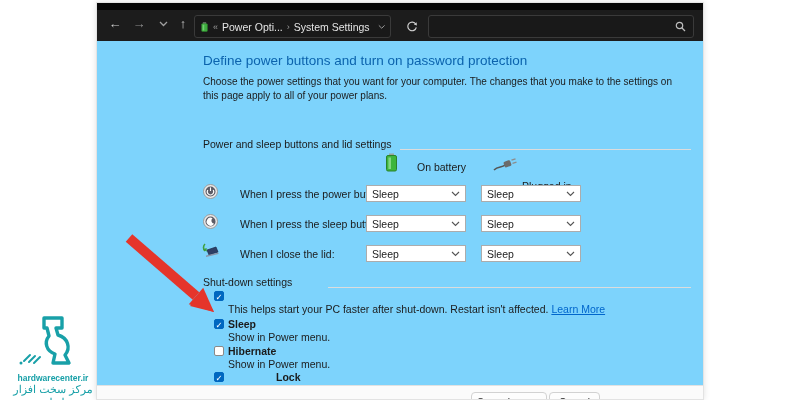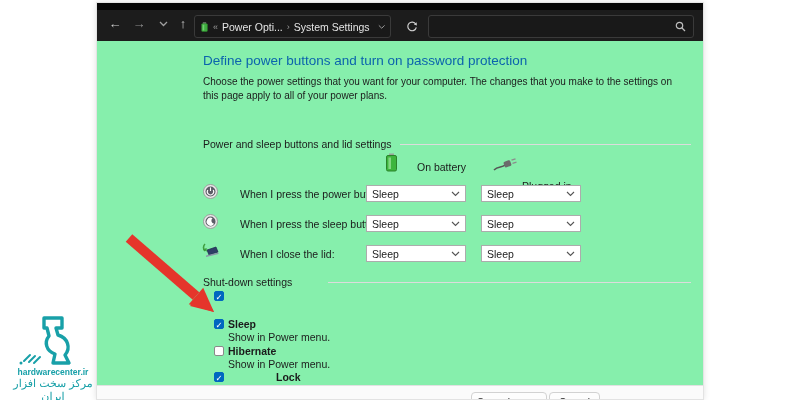--- a/index.html
+++ b/index.html
@@ -15,24 +15,24 @@
   .navico.dim { color:#8f8f8f; }
   .addrbar { position:absolute; left:97px; top:5px; width:197px; height:23px; background:#191919; border:1px solid #3a3a3a; border-radius:3px; display:flex; align-items:center; padding:0 5px; gap:4px; }
   .addrtxt { color:#e4e4e4; font-size:10.5px; white-space:nowrap; }
   .addrsep { color:#9a9a9a; font-size:9px; }
   .addr-spacer { flex:1; }
   .refreshbtn { position:absolute; left:304px; top:5px; width:22px; height:23px; display:flex; align-items:center; justify-content:center; }
   .searchbox { position:absolute; left:331px; top:5px; width:266px; height:23px; background:#191919; border:1px solid #3a3a3a; border-radius:3px; display:flex; align-items:center; justify-content:flex-end; padding:0 7px; }
   .searchbox input { background:transparent; border:none; outline:none; color:#ddd; font-size:10.5px; flex:1; }
 
   
-  .content { position:absolute; left:0; top:38px; width:100%; height:344px; background:#86efac; }
+  .content { position:absolute; left:0; top:38px; width:100%; height:344px; background:#7dd3fc; }
   .h1 { position:absolute; left:106px; top:12px; color:#0b63ad; font-size:13.5px; font-weight:400; }
   .desc { position:absolute; left:106px; top:34px; width:470px; color:#1b1b1b; font-size:10px; line-height:14px; }
-  .grouphdr { position:absolute; left:106px; display:flex; align-items:center; width:488px; }
+  .grouphdr { position:absolute; left:106px; display:flex; align-items:flex-end; width:488px; }
   .grouphdr .gl { color:#1b1b1b; font-size:10.5px; white-space:nowrap; padding-right:8px; }
   .grouphdr .rule { flex:1; height:1px; background:#dcdcdc; }
   .colhdr { position:absolute; font-size:10.5px; color:#1b1b1b; }
   .rowlabel { position:absolute; left:143px; font-size:10.5px; color:#1b1b1b; }
   .rowico { position:absolute; left:106px; }
   .dropdown { position:absolute; width:100px; height:17px; border:1px solid #acacac; background:#fff; display:flex; align-items:center; padding:0 5px; cursor:default; }
   .dropdown .dval { flex:1; font-size:10.5px; color:#1b1b1b; }
 
   
   .opt-label { position:absolute; left:131px; font-size:10.5px; font-weight:bold; color:#1b1b1b; }
@@ -41,21 +41,21 @@
   .cbox.checked { background:#0067c0; border-color:#0067c0; }
   a.learnmore { color:#0066cc; text-decoration:underline; cursor:pointer; }
 
   
   .footsep { position:absolute; left:0; top:382px; width:100%; height:1px; background:#e2e2e2; }
   .footer { position:absolute; left:0; top:383px; width:100%; height:15px; background:#fbfbfb; }
   .footbtn { position:absolute; top:389px; height:22px; background:#fdfdfd; border:1px solid #d2d2d2; border-radius:4px; font-size:10px; color:#222; text-align:center; line-height:20px; }
 
   
   .wm { position:absolute; left:10px; top:314px; width:86px; }
-  .wm-site { color:#18a0a8; font-size:8.5px; font-weight:bold; text-align:center; margin-top:1px; }
+  .wm-site { color:#18a0a8; font-size:8.5px; font-weight:bold; text-align:center; margin-top:7px; }
   .wm-tag { color:#18a0a8; font-size:11px; text-align:center; direction:rtl; }
 
   .overlay { position:absolute; left:0; top:0; width:800px; height:400px; pointer-events:none; }
   svg { display:block; }
 </style>
 </head>
 <body>
 
 <div class="win">
 
@@ -185,20 +185,24 @@
           <polyline points="1,1 4.5,4.5 8,1" fill="none" stroke="#555" stroke-width="1.1"></polyline>
         </svg>
     </div>
 
     <div class="grouphdr" style="top:235px;gap:28px;">
       <span class="gl">Shut-down settings</span>
       <span class="rule"></span>
     </div>
 
     <div class="cbox checked" style="top:250px;">✓</div>
+    <span class="opt-desc" style="top:262px;">
+      <span>This helps start your PC faster after shut-down. Restart isn't affected.</span>
+      <a class="learnmore">Learn More</a>
+    </span>
 
     <div class="cbox checked" style="top:278px;">✓</div>
     <span class="opt-label" style="top:277px;">Sleep</span>
     <span class="opt-desc" style="top:290px;">Show in Power menu.</span>
 
     <div class="cbox" style="top:305px;"></div>
     <span class="opt-label" style="top:304px;">Hibernate</span>
     <span class="opt-desc" style="top:317px;">Show in Power menu.</span>
 
     <div class="cbox checked" style="top:331px;">✓</div>

